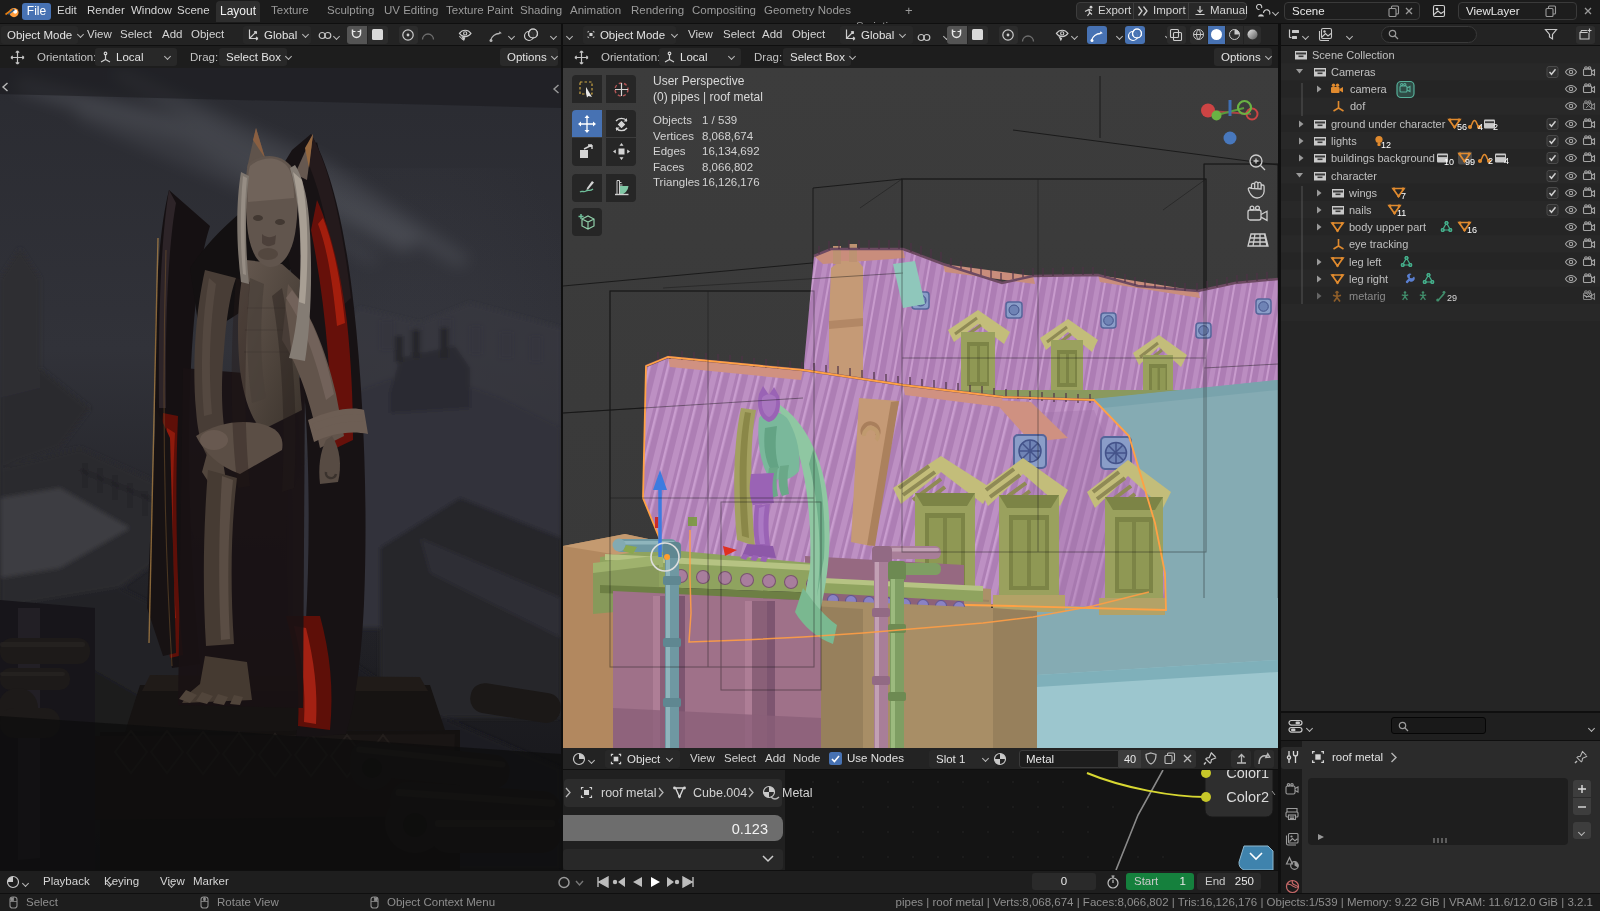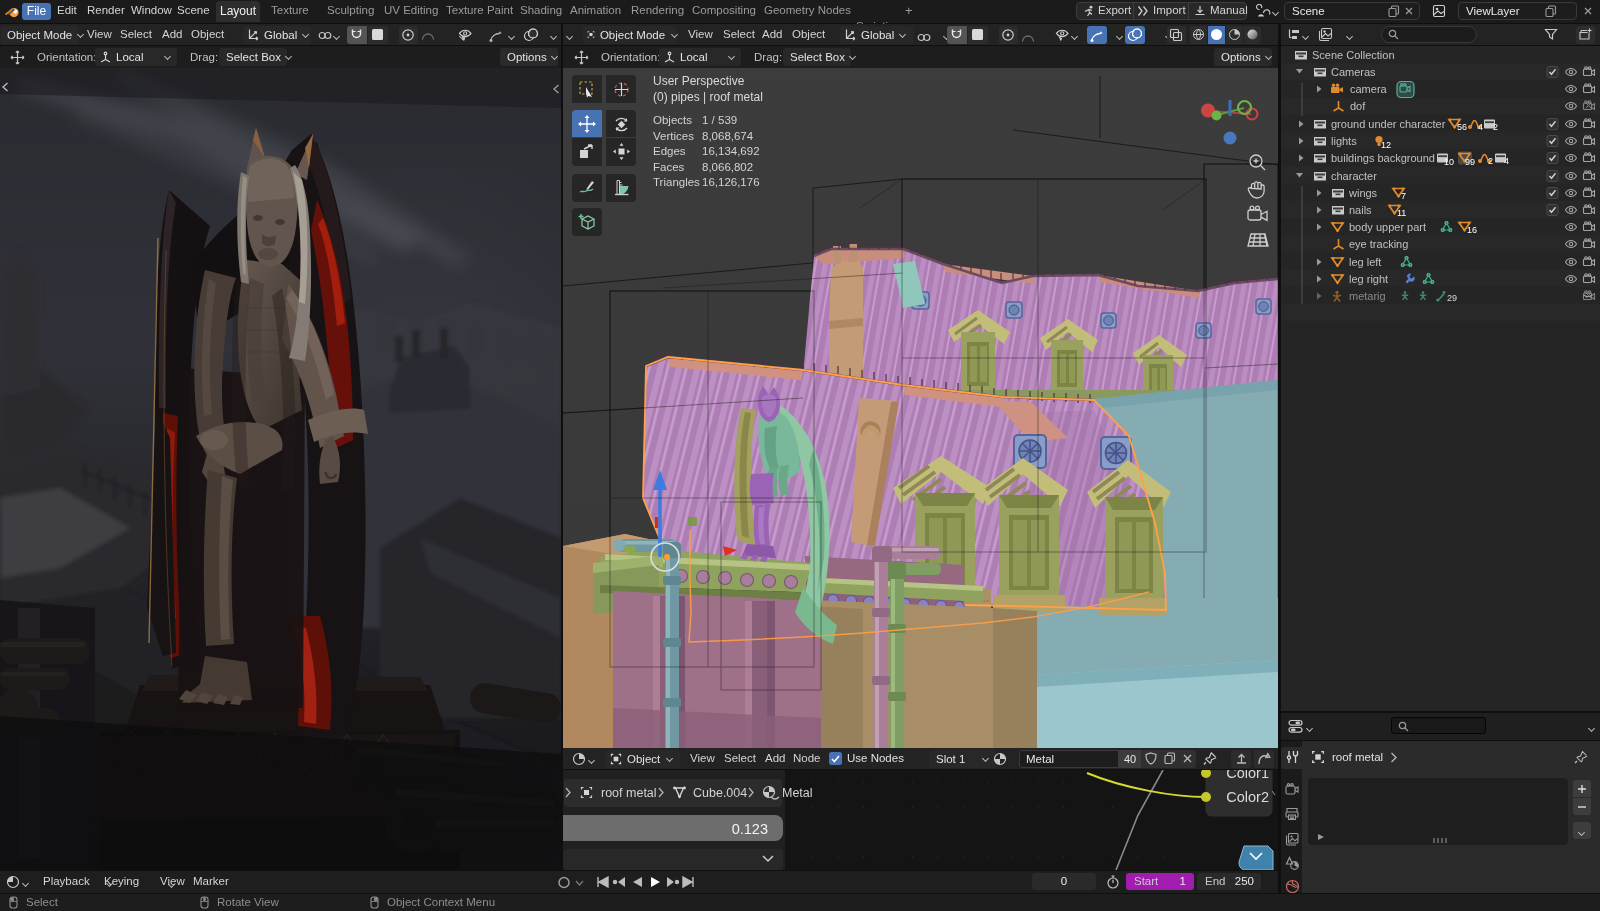--- a/index.html
+++ b/index.html
@@ -1053,21 +1053,21 @@
       <path d="M55 1 L64 6 L55 11 Z" fill="#fff"></path>
       <path d="M71 1 L78 6 L71 11 Z"></path>
         <circle cx="81" cy="6" r="2.2"></circle>
       <path d="M87 1 L96 6 L87 11 Z M97 1 v10" stroke="#bdbdbd" stroke-width="1.4"></path>
     </svg>
     <div class="abs" style="left:1032px;top:2px;width:64px;height:17px;background:#2a2a2a;border-radius:3px;color:#e8e8e8;text-align:center;line-height:17px">0</div>
     <svg class="abs" style="left:1106px;top:4px" width="14" height="14" viewBox="0 0 14 14" fill="none" stroke="#c0c0c0" stroke-width="1.2">
         <circle cx="7" cy="8" r="5"></circle>
         <path d="M7 8 L7 4.8 M5.5 1 h3 M7 1 v2"></path>
       </svg>
-    <div class="abs" style="left:1126px;top:2px;width:68px;height:17px;background:#a21caf;border-radius:3px;color:#c9c9c9;line-height:17px"><span style="margin-left:8px">Start</span><span style="float:right;margin-right:8px;color:#e8e8e8">1</span></div>
+    <div class="abs" style="left:1126px;top:2px;width:68px;height:17px;background:#15803d;border-radius:3px;color:#c9c9c9;line-height:17px"><span style="margin-left:8px">Start</span><span style="float:right;margin-right:8px;color:#e8e8e8">1</span></div>
     <div class="abs" style="left:1197px;top:2px;width:64px;height:17px;background:#2a2a2a;border-radius:3px;color:#c9c9c9;line-height:17px"><span style="margin-left:8px">End</span><span style="float:right;margin-right:7px;color:#e8e8e8">250</span></div>
   </div>
 
   <div class="abs hdr" style="left:1281px;top:24px;width:319px;height:21px"></div>
   <div id="outhdr" class="abs" style="left:1281px;top:24px;width:319px;height:21px">
     <svg class="abs" style="left:6px;top:4px" width="14" height="14" viewBox="0 0 14 14" fill="none" stroke="#c8c8c8" stroke-width="1.2">
         <path d="M2.5 1.5 v8"></path>
         <rect x="5" y="2" width="7" height="3" rx=".5" fill="#c8c8c8" stroke="none"></rect>
         <rect x="5" y="8" width="5" height="3" rx=".5" fill="#c8c8c8" stroke="none"></rect>
         <path d="M2.5 9.5 h2"></path>
@@ -1457,15 +1457,16 @@
         <path d="M1 5.5 h7 M4.5 1 v4.5" opacity=".8"></path>
         <rect x="3.2" y="1.4" width="2.6" height="3.6" rx="1.1" fill="#8e8e8e" stroke="none"></rect>
       </svg>
     <span class="abs" style="left:217px;top:2px">Rotate View</span>
     <svg class="abs" style="left:370px;top:2px" width="9" height="13" viewBox="0 0 9 13" fill="none" stroke="#8e8e8e" stroke-width="1.1">
         <rect x="1" y="1" width="7" height="11" rx="2.6"></rect>
         <path d="M1 5.5 h7 M4.5 1 v4.5" opacity=".8"></path>
         <rect x="4.6" y="1.4" width="3" height="3.6" rx="1.2" fill="#8e8e8e" stroke="none"></rect>
       </svg>
     <span class="abs" style="left:387px;top:2px">Object Context Menu</span>
+    <span class="abs" style="right:7px;top:2px">pipes | roof metal | Verts:8,068,674 | Faces:8,066,802 | Tris:16,126,176 | Objects:1/539 | Memory: 9.22 GiB | VRAM: 11.6/12.0 GiB | 3.2.1</span>
   </div>
 
 </div>
 
 </body></html>

